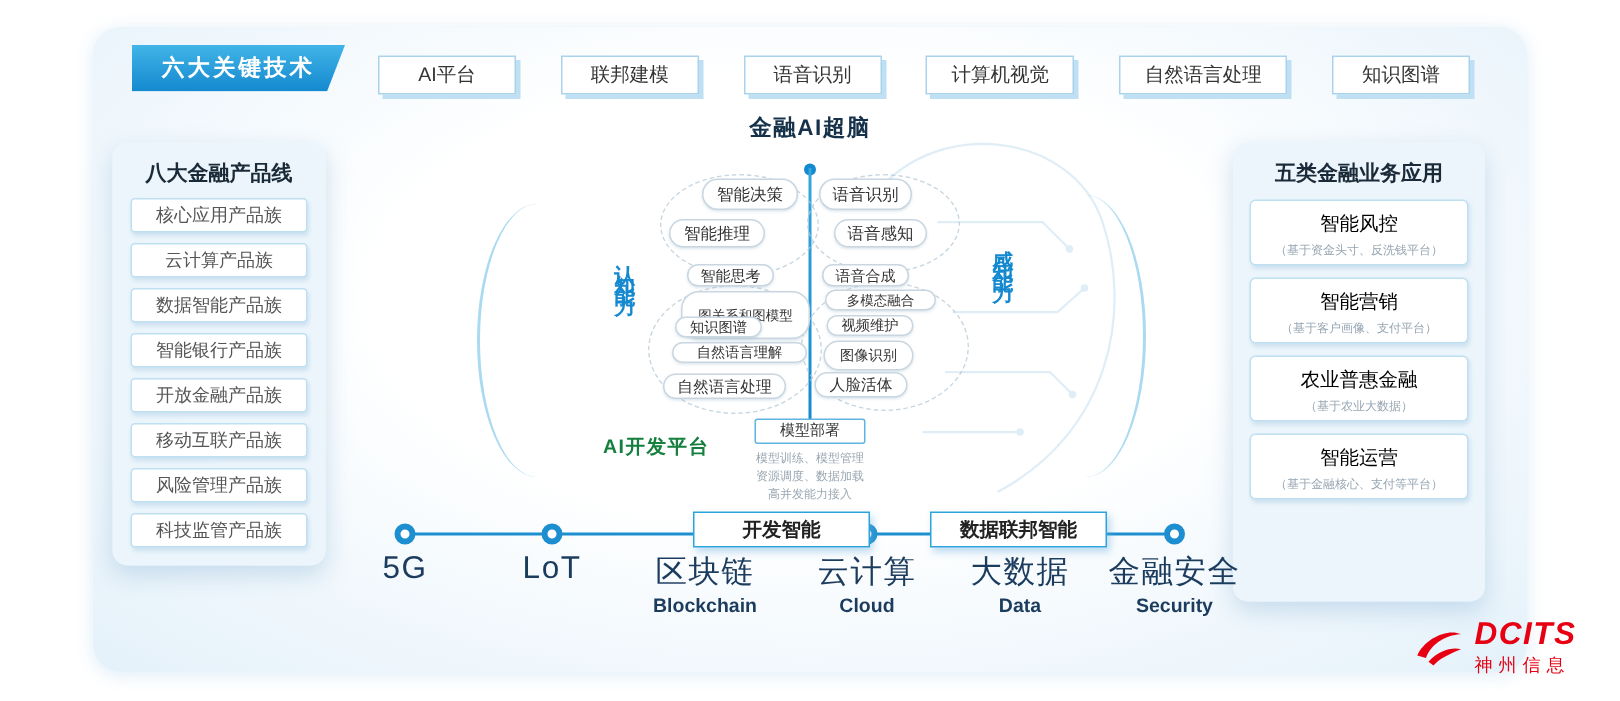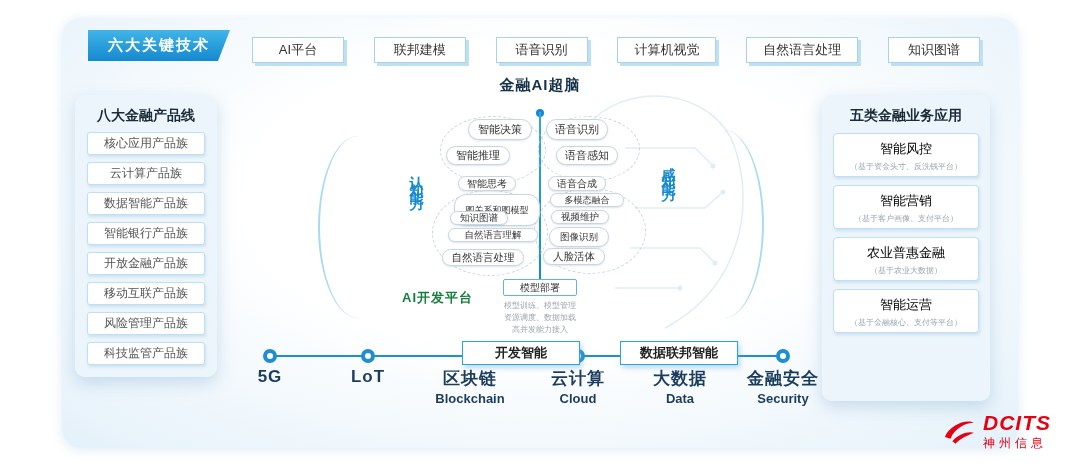--- a/index.html
+++ b/index.html
@@ -70,21 +70,21 @@
                border-left:2px solid rgba(43,163,219,.4); border-radius:50%; }
   .arc-right { position:absolute; left:684px; top:130px; width:80px; height:188px;
                border-right:2px solid rgba(43,163,219,.4); border-radius:50%; }
   .circuit { position:absolute; left:555px; top:78px; opacity:.65; pointer-events:none; z-index:0; }
 
   
   .tl-line { position:absolute; left:268px; top:355px; width:518px; height:2px; background:#1d8fd0; }
   .tl-dot { position:absolute; top:349px; width:14px; height:14px; border-radius:50%;
             background:#fff; border:4px solid #1d8fd0; }
   .tl-label { position:absolute; top:367px; width:110px; text-align:center; color:#1c3c5e; }
-  .tl-zh { font-size:17px; font-weight:bold; letter-spacing:1px; }
+  .tl-zh { font-size:21px; font-weight:normal; letter-spacing:1px; }
   .tl-en { font-size:13px; font-weight:bold; margin-top:1px; }
 
   
   .logo { position:absolute; left:942px; top:412px; display:flex; align-items:center; gap:7px; }
   .logo-name { font-size:21px; font-weight:bold; font-style:italic; color:#E60012; letter-spacing:1px; line-height:1; }
   .logo-cn { font-size:12px; color:#E60012; letter-spacing:4px; margin-top:2px; }
 </style>
 </head>
 <body>
 

